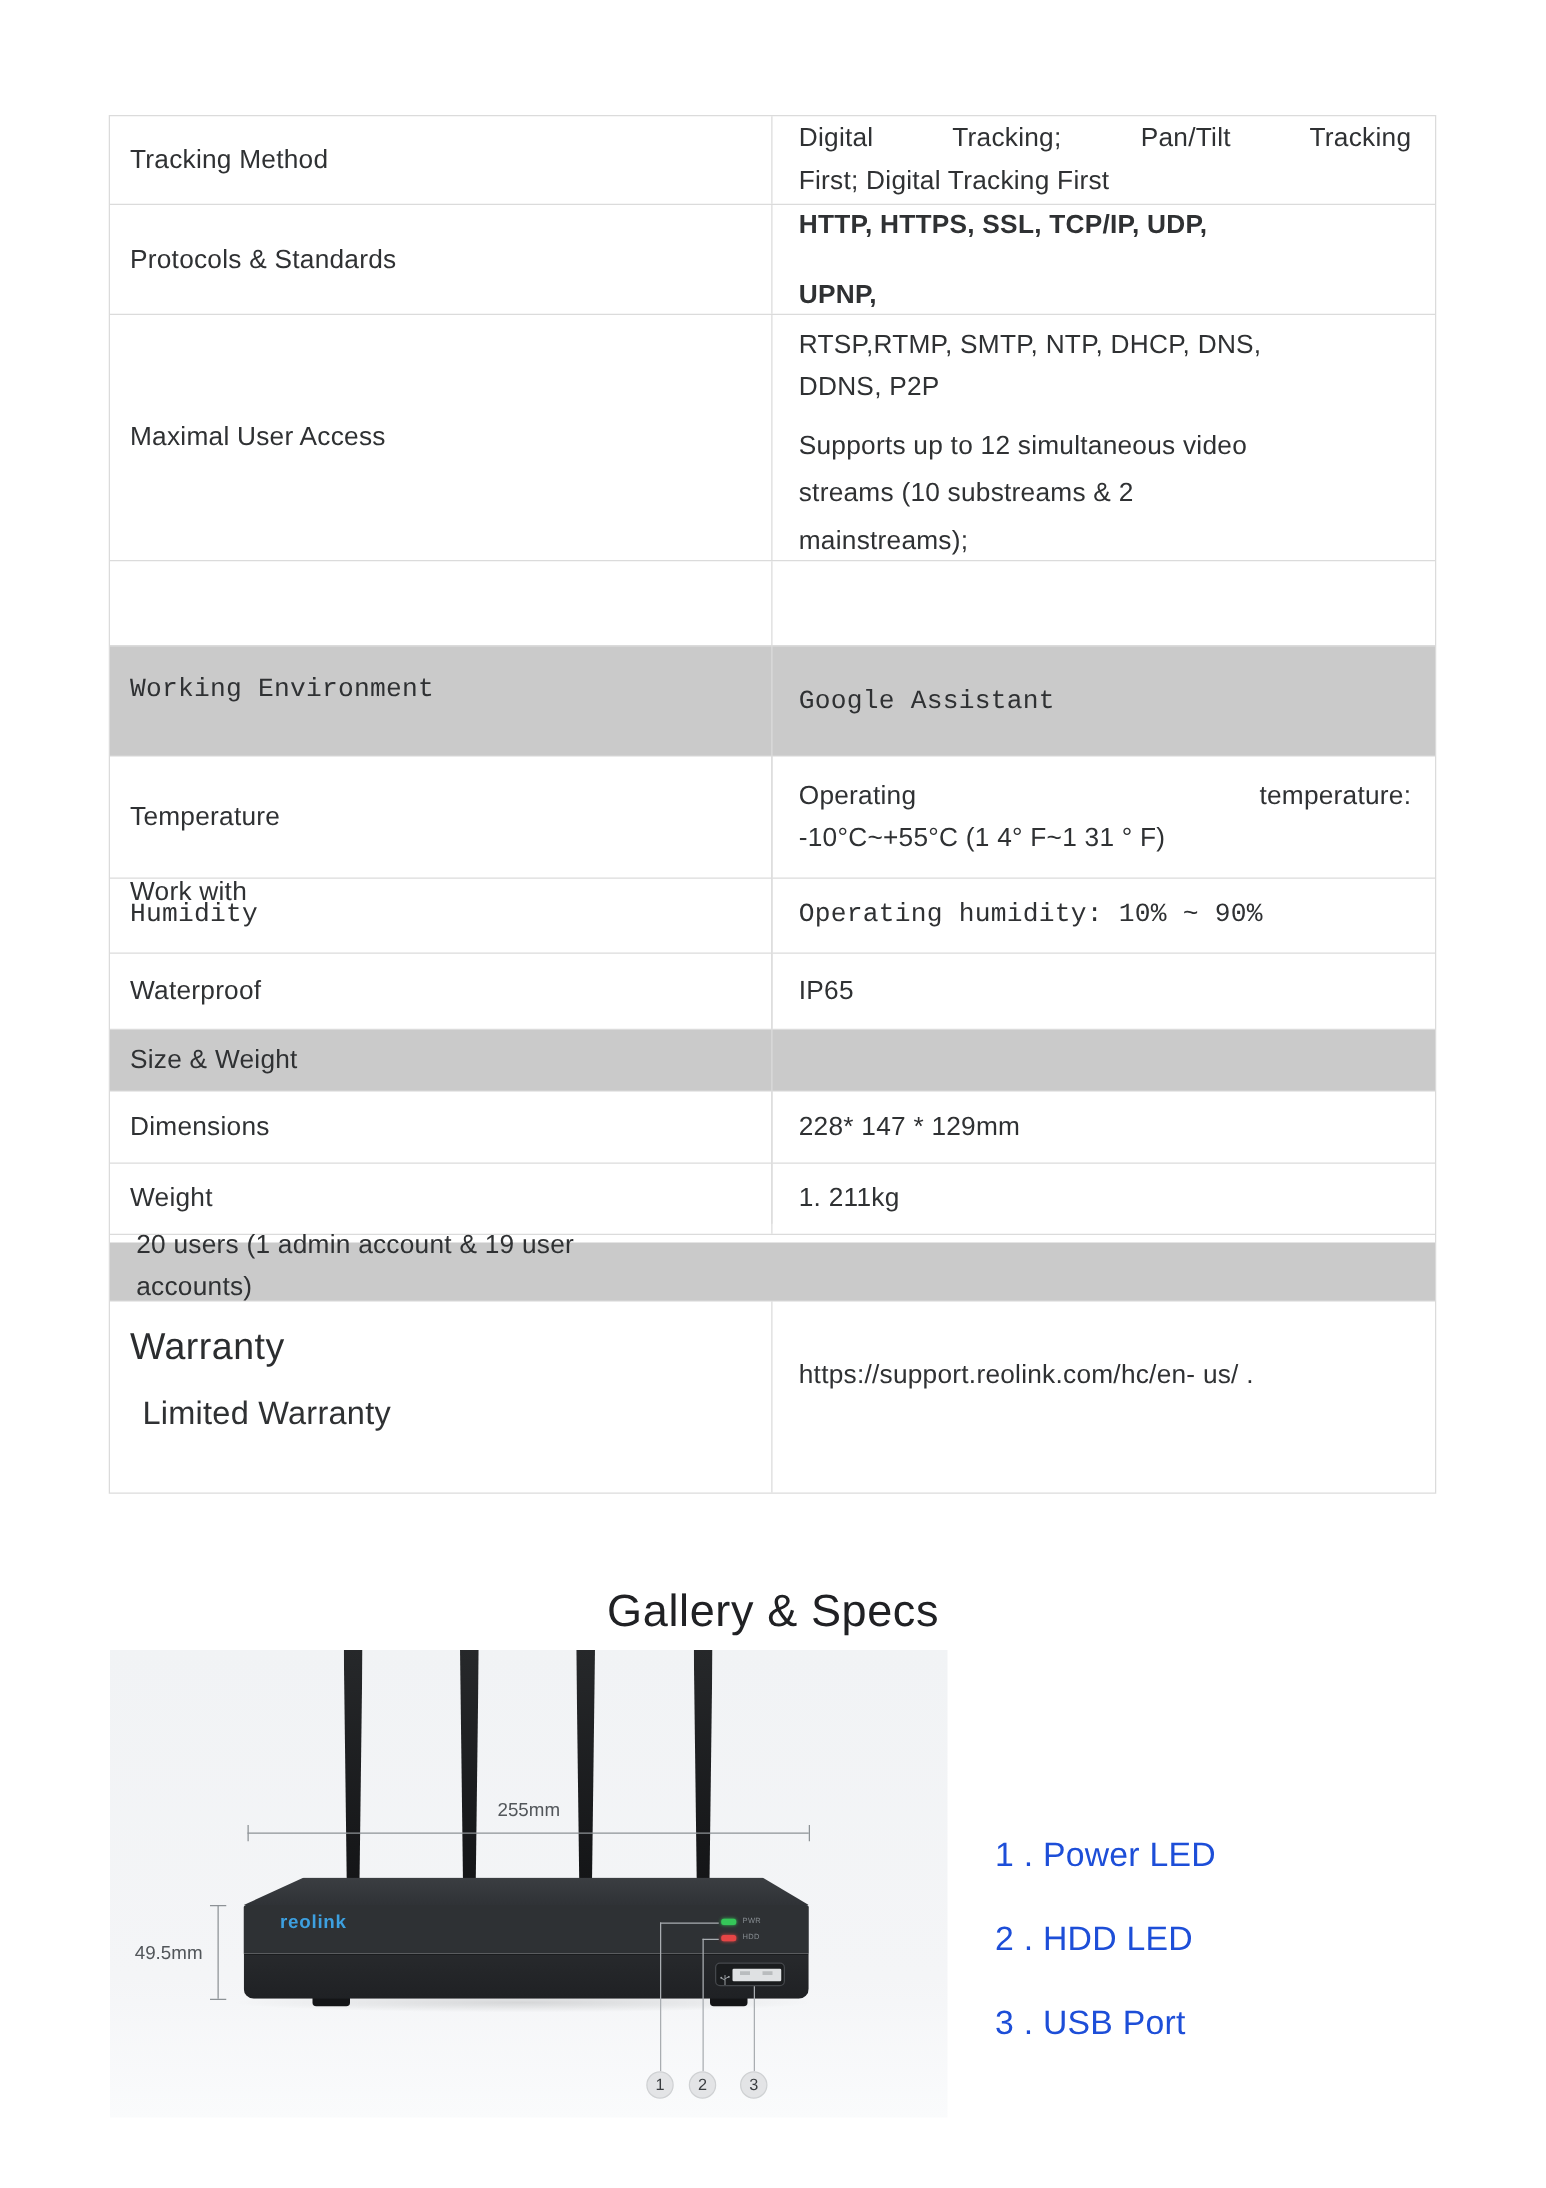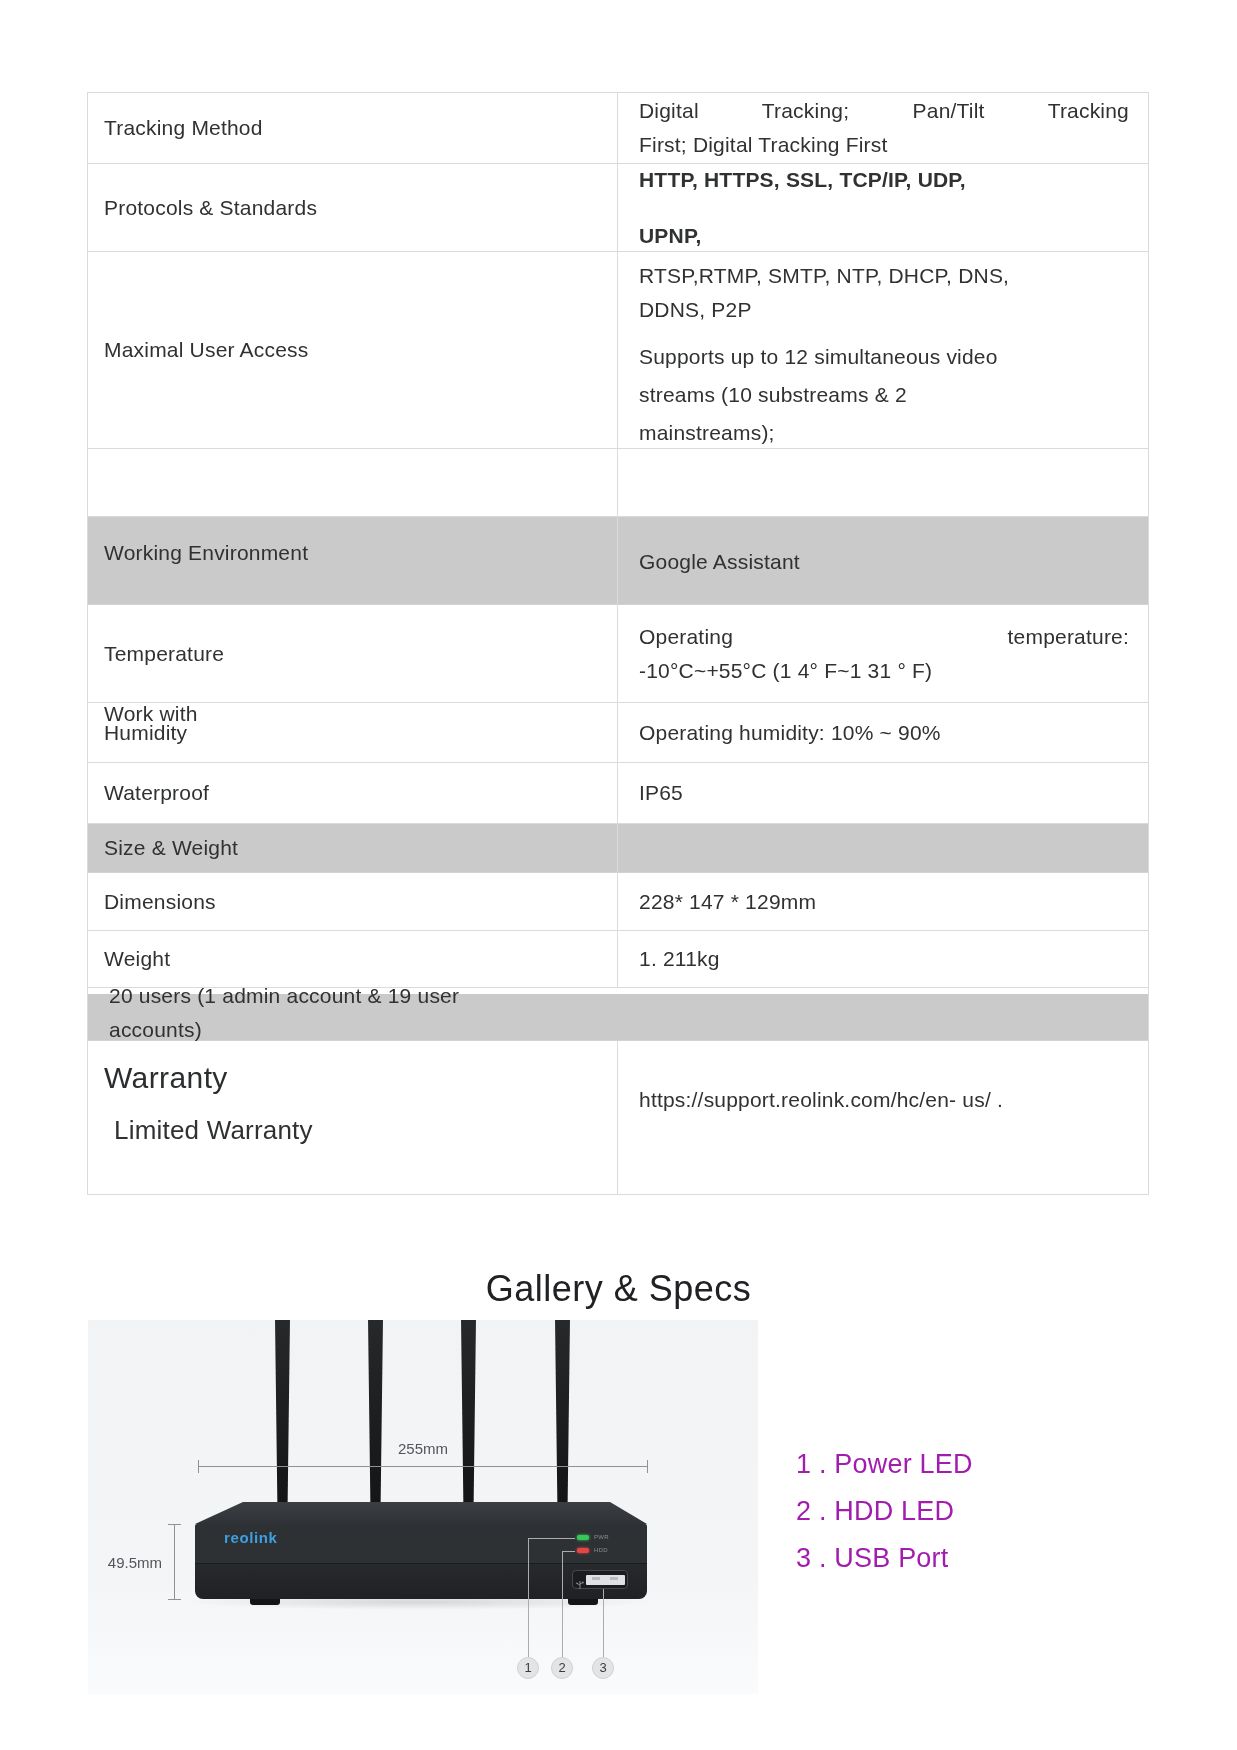--- a/index.html
+++ b/index.html
@@ -17,26 +17,26 @@
   .trow.gray{background:#cacaca;border-bottom:1px solid #d2d2d2;}
   .trow.gray .tlabel{border-right:none;}
   .jline{text-align:justify;text-align-last:justify;}
   .r-track{height:71px;}
   .r-proto{height:88px;}
   .r-proto .tvalue{row-gap:22px;font-weight:bold;}
   .r-max{height:197px;}
   .r-max .tvalue{justify-content:flex-start;padding-top:7px;}
   .r-max .p2{margin-top:11px;line-height:38px;}
   .r-work{height:68px;flex-direction:column;}
-  .r-wenv{height:88px;}
+  .r-wenv{height:88px;font-family:Liberation Mono, monospace;}
   .r-wenv .tlabel,.r-wenv .tvalue{align-items:flex-start;justify-content:flex-start;}
   .r-wenv .tlabel{padding-top:24px;}
   .r-wenv .tvalue{padding-top:28px;}
   .r-temp{height:98px;}
-  .r-hum{height:60px;}
+  .r-hum{height:60px;font-family:Liberation Mono, monospace;}
   .r-water{height:61px;}
   .r-sw{height:49px;}
   .r-dim{height:58px;}
   .r-weight{height:57px;}
   .r-spacer-white{height:6px;border-bottom:none;background:#fff;}
   .r-spacer-gray{height:47px;}
   .r-warranty{height:153px;}
   .r-warranty .tlabel{flex-direction:column;align-items:flex-start;justify-content:flex-start;padding-top:20px;}
   .warranty-main{font-size:30px;letter-spacing:.4px;color:#2b2d2f;}
   .warranty-sub{font-size:26px;margin-top:20px;margin-left:10px;}
@@ -73,21 +73,21 @@
   .usb-port{position:absolute;left:484px;top:250px;width:56px;height:19px;background:#1a1c1e;
             border:1px solid #45484c;border-radius:4px;box-sizing:border-box;}
   .usb-plug{position:absolute;left:13px;top:4px;width:39px;height:10px;background:#dfe1e3;border-radius:1px;}
   .usb-plug::after{content:"";position:absolute;left:6px;top:2px;width:8px;height:3px;background:#b9bcbe;box-shadow:18px 0 0 #b9bcbe;}
   .usb-glyph{position:absolute;left:3px;top:5px;}
   .callout-line{position:absolute;background:#a9adb1;}
   .callout-circle{position:absolute;top:337px;width:22px;height:22px;border-radius:50%;background:#e3e4e6;
                   border:1px solid #cfd1d3;box-sizing:border-box;text-align:center;line-height:20px;
                   font-size:13px;color:#3a3d40;}
   .legend{position:absolute;left:796px;top:1441px;}
-  .legend-item{font-size:27px;line-height:47px;color:#a21caf;letter-spacing:.2px;}
+  .legend-item{font-size:27px;line-height:47px;color:#1d4ed8;letter-spacing:.2px;margin-top:20px;}
 </style>
 </head>
 <body>
 
 <div class="page">
 
   <div class="spec-table">
 
     <div class="trow r-track">
       <div class="tlabel">Tracking Method</div>

